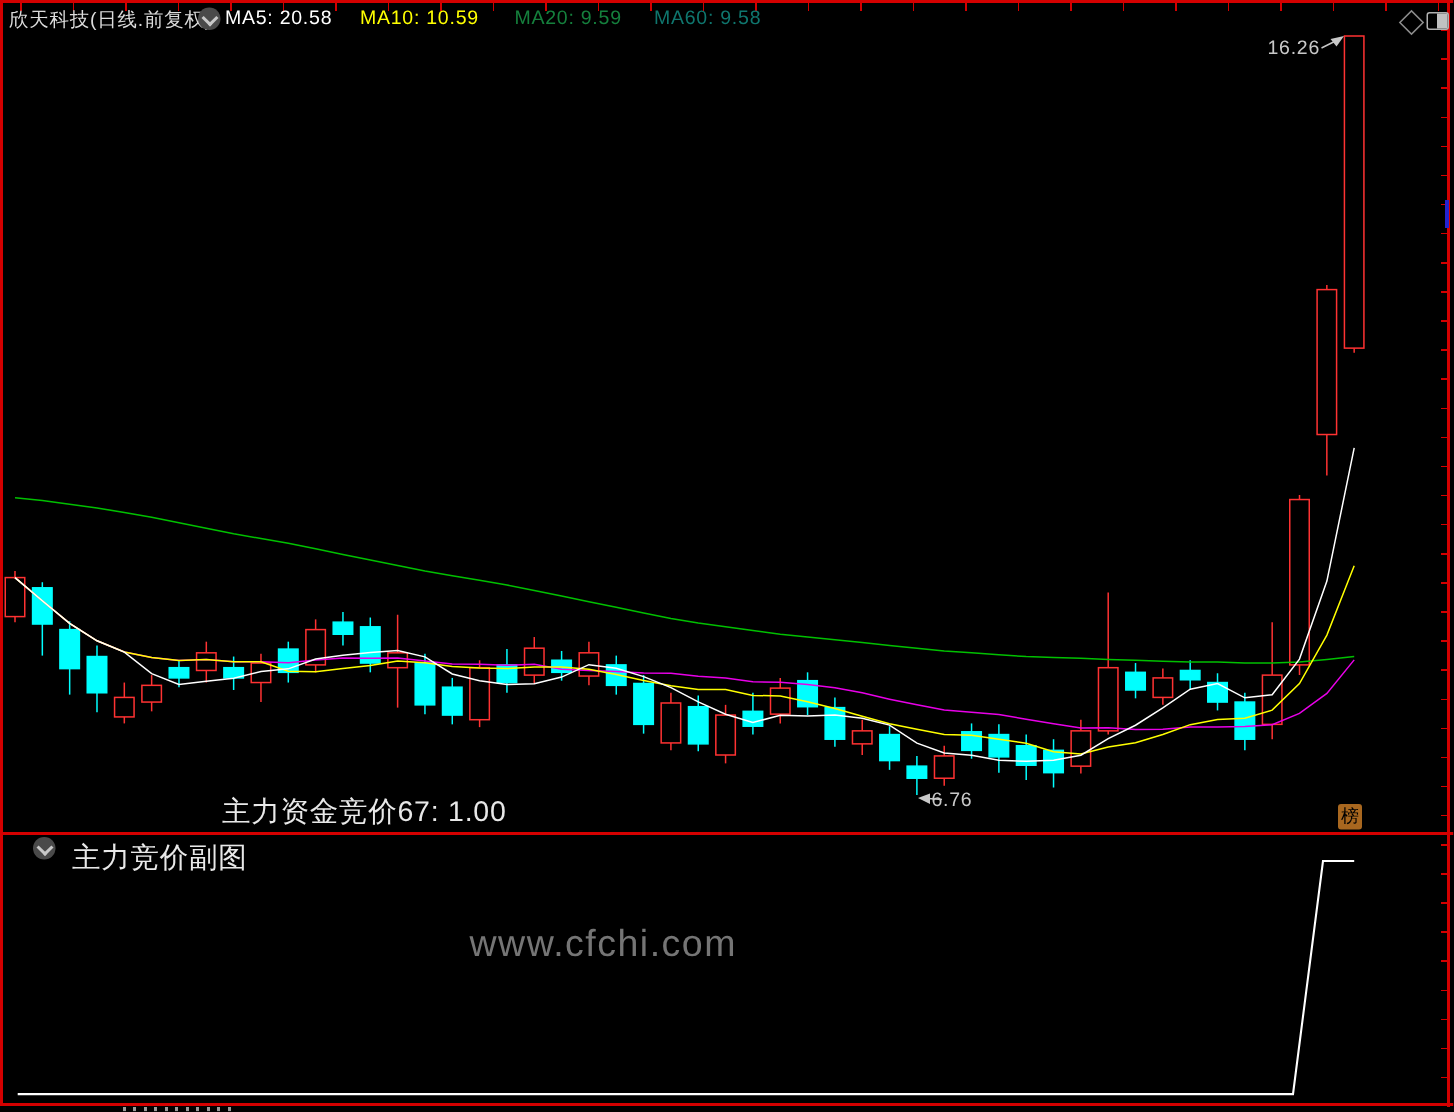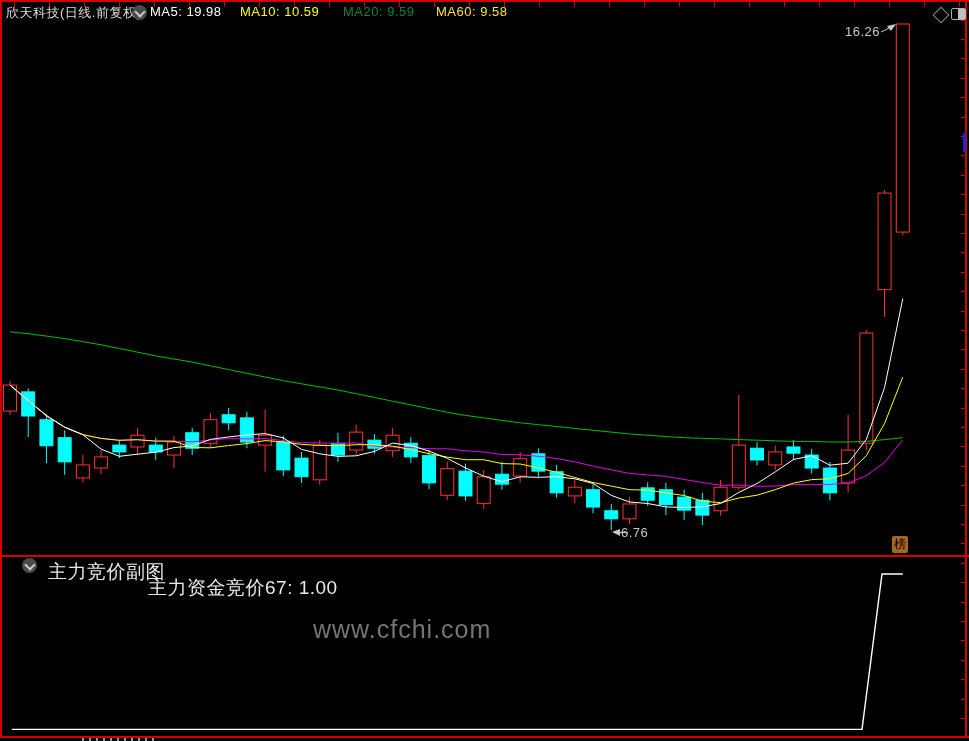--- a/index.html
+++ b/index.html
@@ -246,37 +246,37 @@
         <polygon points="612,532 620,529 620,536" fill="#c8c8c8"></polygon>
       </g>
     </svg>
 
   <div class="txt titlebar-text" style="left:6px;top:4px;">欣天科技(日线.前复权)</div>
 
   <div class="circle-btn" style="left:132px;top:5px;">
     <span class="chev"></span>
   </div>
 
-  <div class="txt ma-label" style="left: 150px; top: 4px; color: rgb(255, 255, 255);">MA5: 19.98</div>
+  <div class="txt ma-label" style="left: 150px; top: 4px; color: rgb(255, 255, 255);">MA5: 20.58</div>
   <div class="txt ma-label" style="left: 240px; top: 4px; color: rgb(255, 255, 0);">MA10: 10.59</div>
   <div class="txt ma-label" style="left: 343px; top: 4px; color: #15803d;">MA20: 9.59</div>
-  <div class="txt ma-label" style="left: 436px; top: 4px; color: #fde047;">MA60: 9.58</div>
+  <div class="txt ma-label" style="left: 436px; top: 4px; color: #0f766e;">MA60: 9.58</div>
 
   <div class="diamond" style="left:935px;top:9px;"></div>
   <div class="split-icon" style="left:951px;top:8px;">
     <span class="fill"></span>
   </div>
 
   <div class="txt price-label" style="left:845px;top:24px;">16.26</div>
   <div class="txt price-label" style="left:621px;top:525px;">6.76</div>
 
   <div class="badge" style="left: 892px; top: 536px; background: rgb(168, 103, 31);">榜</div>
 
   <div class="circle-btn" style="left:22px;top:558px;">
     <span class="chev"></span>
   </div>
   <div class="txt panel-label" style="left:48px;top:559px;">主力竞价副图</div>
-  <div class="txt panel-label" style="left:148px;top:575px;">主力资金竞价67: 1.00</div>
+  <div class="txt panel-label" style="left:148px;top:528px;">主力资金竞价67: 1.00</div>
 
   <div class="txt watermark" style="left:313px;top:615px;text-align:center;">www.cfchi.com</div>
 
   <div class="clip-strip" style="left:82px;top:738px;width:74px;"></div>
 </div>
 
 </body></html>

